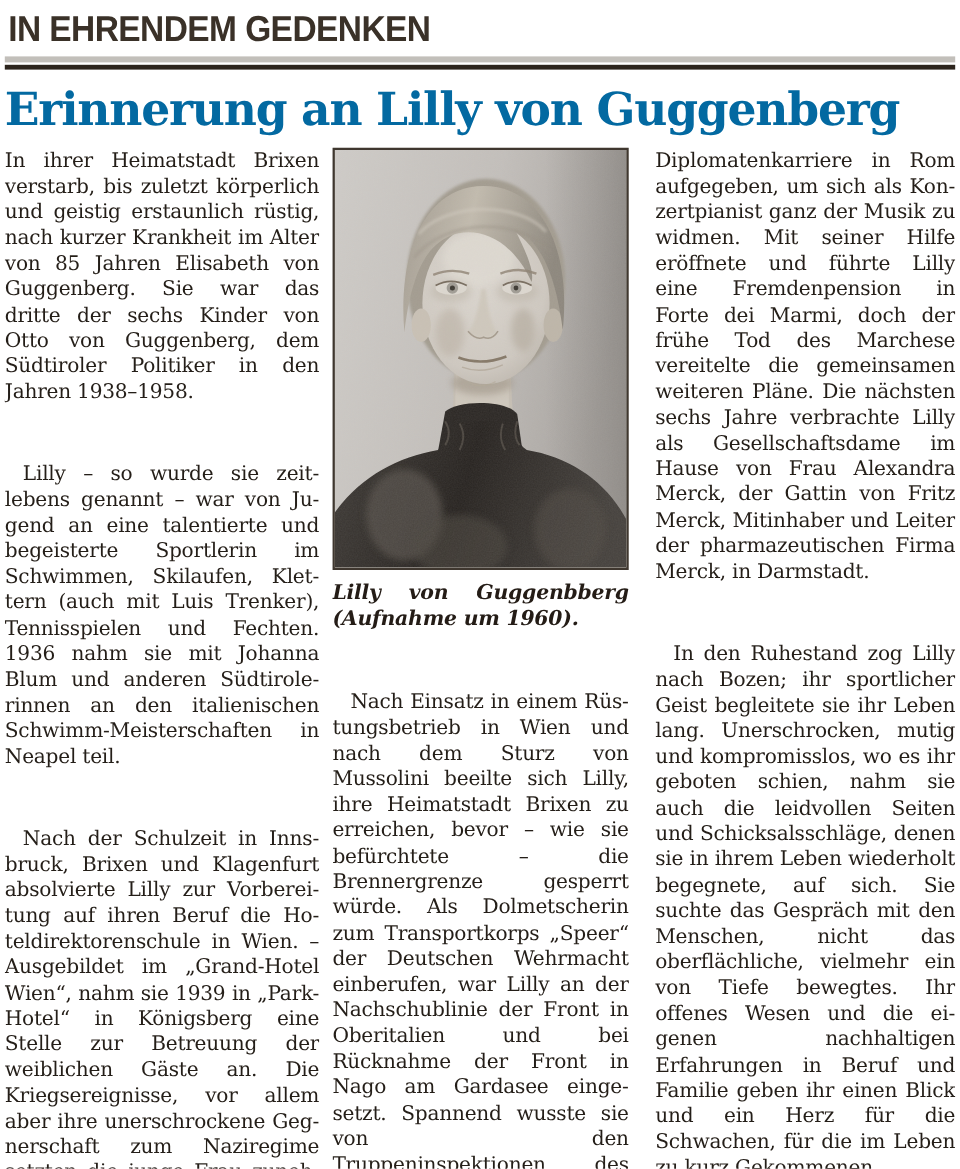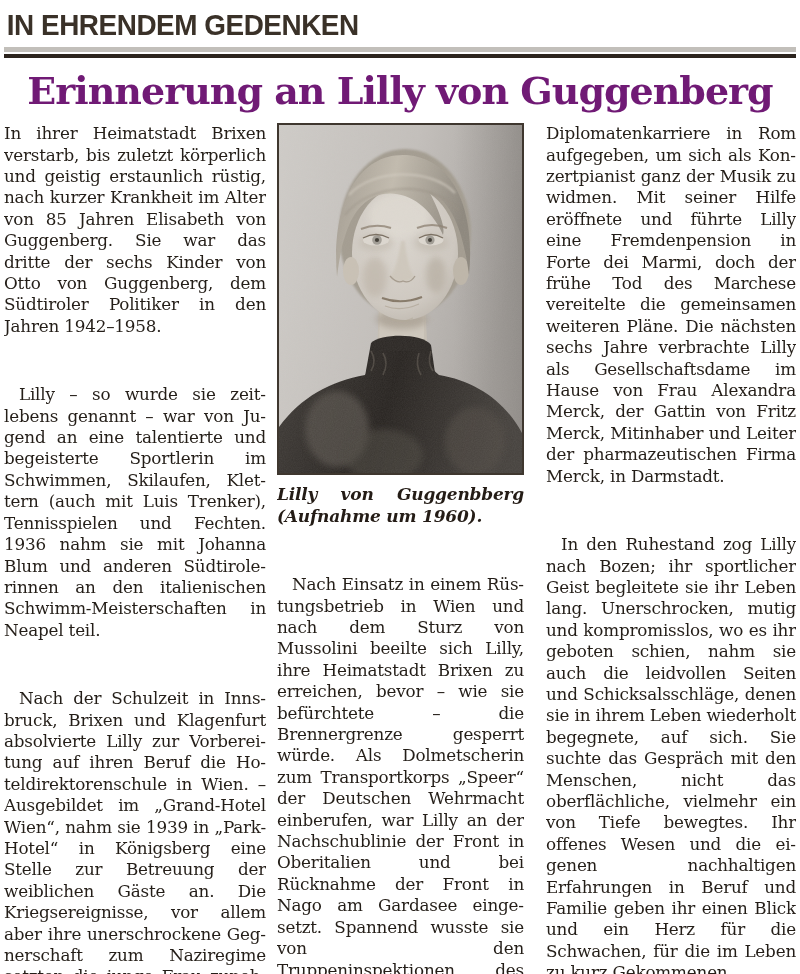--- a/index.html
+++ b/index.html
@@ -17,21 +17,21 @@
     color:#3a3128; letter-spacing:-0.5px;
     transform:scaleX(0.93); transform-origin:left center;
     padding:3px 0 5px 3px; white-space:nowrap;
   }
   .rule-gray { height:5px; background:#c2bfba; margin-top:1px; }
   .rule-dark { height:4px; background:#2c241d; margin-top:2px; }
 
   .title {
     font-family:"DejaVu Serif", serif; font-weight:bold;
     font-size:38px; line-height:1.15; letter-spacing:-1px;
-    color:#701a75; text-align:center; margin:11px 0 11px 0;
+    color:#0369a1; margin:11px 0 11px 0;
     white-space:nowrap;
   }
 
   .columns { display:flex; align-items:flex-start; }
   .col {
     font-size:16.8px; line-height:21.4px; text-align:justify;
     overflow:hidden; height:856px; letter-spacing:-0.2px;
   }
   .col1 { width:262px; }
   .col2 { width:247px; margin-left:11px; margin-right:22px; }
@@ -58,21 +58,21 @@
   <header>
     <div class="kicker">IN EHRENDEM GEDENKEN</div>
     <div class="rule-gray"></div>
     <div class="rule-dark"></div>
     <h1 class="title">Erinnerung an Lilly von Guggenberg</h1>
   </header>
 
   <div class="columns">
 
     <div class="col col1">
-        <p class="para">In ihrer Heimatstadt Brixen verstarb, bis zuletzt körperlich und geistig erstaunlich rüstig, nach kurzer Krankheit im Al­ter von 85 Jahren Elisabeth von Guggenberg. Sie war das dritte der sechs Kinder von Otto von Guggenberg, dem Südtiroler Politiker in den Jahren 1942–1958.</p>
+        <p class="para">In ihrer Heimatstadt Brixen verstarb, bis zuletzt körperlich und geistig erstaunlich rüstig, nach kurzer Krankheit im Al­ter von 85 Jahren Elisabeth von Guggenberg. Sie war das dritte der sechs Kinder von Otto von Guggenberg, dem Südtiroler Politiker in den Jahren 1938–1958.</p>
         <p class="para indent">Lilly – so wurde sie zeit­lebens genannt – war von Ju­gend an eine talentierte und begeisterte Sportlerin im Schwimmen, Skilaufen, Klet­tern (auch mit Luis Trenker), Tennisspielen und Fechten. 1936 nahm sie mit Johanna Blum und anderen Südtirole­rinnen an den italienischen Schwimm-Meisterschaften in Neapel teil.</p>
         <p class="para indent">Nach der Schulzeit in Inns­bruck, Brixen und Klagenfurt absolvierte Lilly zur Vorberei­tung auf ihren Beruf die Ho­teldirektorenschule in Wien. – Ausgebildet im „Grand-Hotel Wien“, nahm sie 1939 in „Park-Hotel“ in Königsberg eine Stelle zur Betreuung der weiblichen Gäste an. Die Kriegsereignisse, vor allem aber ihre unerschrockene Geg­nerschaft zum Naziregime setzten die junge Frau zuneh­menden Gefahren aus. Die Haltung, die sie bei den Ver­hören der Gestapo einnahm, ließen ein Verlassen von Kö­nigsberg als geboten erschei­nen. Auch mit der diskreten Hilfe des italienischen Konsuls gelang es ihr, rechtzeitig der bedrohlichen Situation zu ent­fliehen.</p>
       </div>
 
     <div class="col col2">
       <figure class="photo">
         <svg viewBox="0 0 243 348" width="243" height="348" preserveAspectRatio="none" role="img">
           <defs>
             <linearGradient id="bgg" x1="0" y1="0" x2="1" y2="0.25">
               <stop offset="0" stop-color="#cfccc8"></stop>

